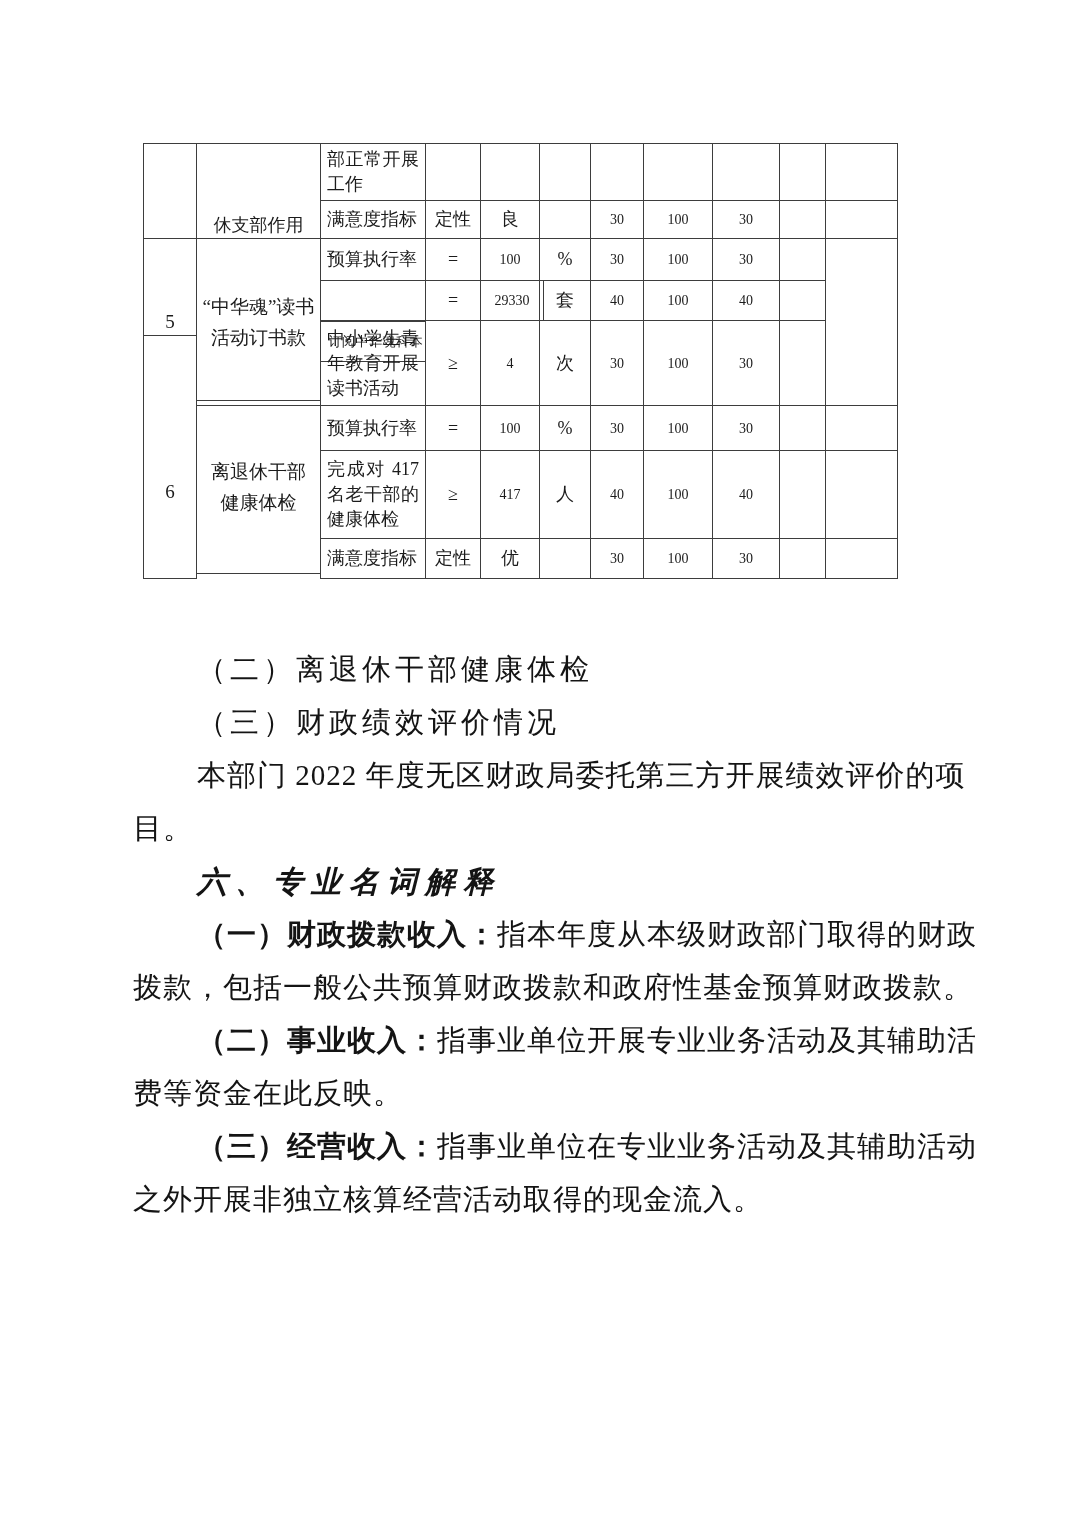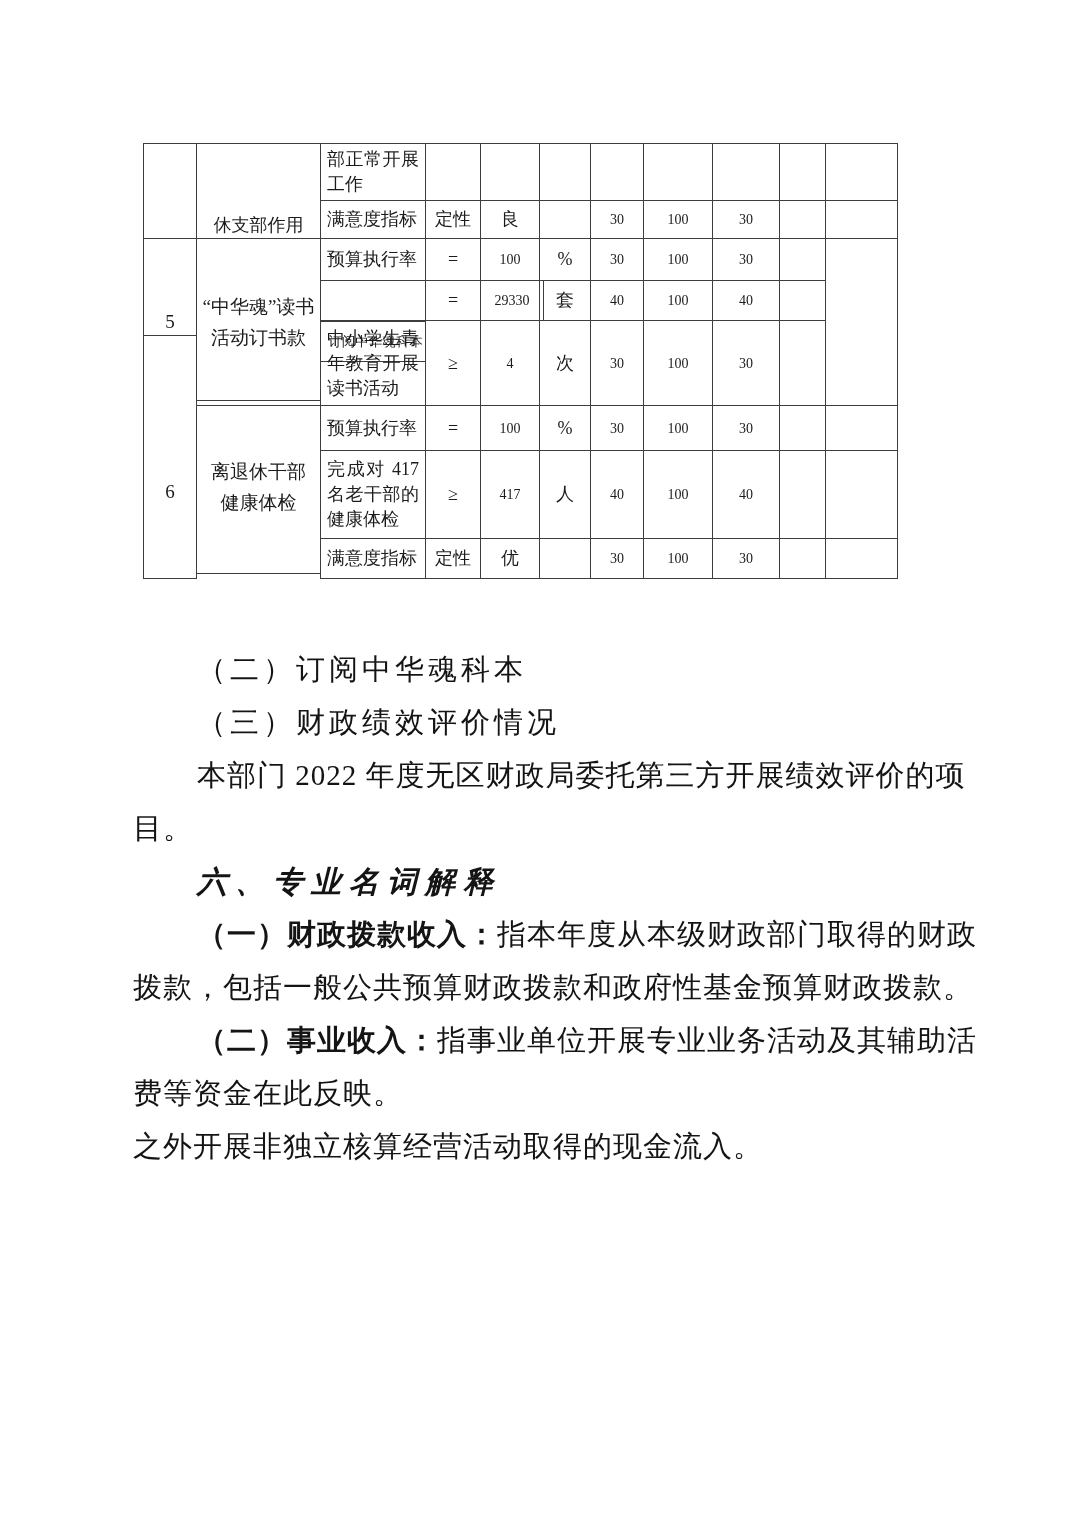--- a/index.html
+++ b/index.html
@@ -230,25 +230,26 @@
         <span>100</span>
       </div>
     <div class="tc num" style="left:712px;top:538px;width:68px;height:41px">
         <span>30</span>
       </div>
     <div class="tc" style="left:779px;top:538px;width:47px;height:41px"></div>
     <div class="tc" style="left:825px;top:538px;width:73px;height:41px"></div>
   </div>
 
   <div class="doc">
-    <div class="dline kai indent"><span>（二）订阅中华魂科本</span></div>
+    <div class="dline kai indent"><span>（二）离退休干部健康体检</span></div>
     <div class="dline kai indent"><span>（三）财政绩效评价情况</span></div>
     <div class="dline indent"><span>本部门 2022 年度无区财政局委托第三方开展绩效评价的项</span></div>
     <div class="dline"><span>目。</span></div>
     <div class="dline hei indent"><span>六、专业名词解释</span></div>
     <div class="dline indent"><span class="lead">（一）财政拨款收入：</span><span>指本年度从本级财政部门取得的财政</span></div>
     <div class="dline"><span>拨款，包括一般公共预算财政拨款和政府性基金预算财政拨款。</span></div>
     <div class="dline indent"><span class="lead">（二）事业收入：</span><span>指事业单位开展专业业务活动及其辅助活</span></div>
     <div class="dline"><span>费等资金在此反映。</span></div>
+    <div class="dline indent"><span class="lead">（三）经营收入：</span><span>指事业单位在专业业务活动及其辅助活动</span></div>
     <div class="dline"><span>之外开展非独立核算经营活动取得的现金流入。</span></div>
   </div>
 
 </div>
 
 </body></html>

